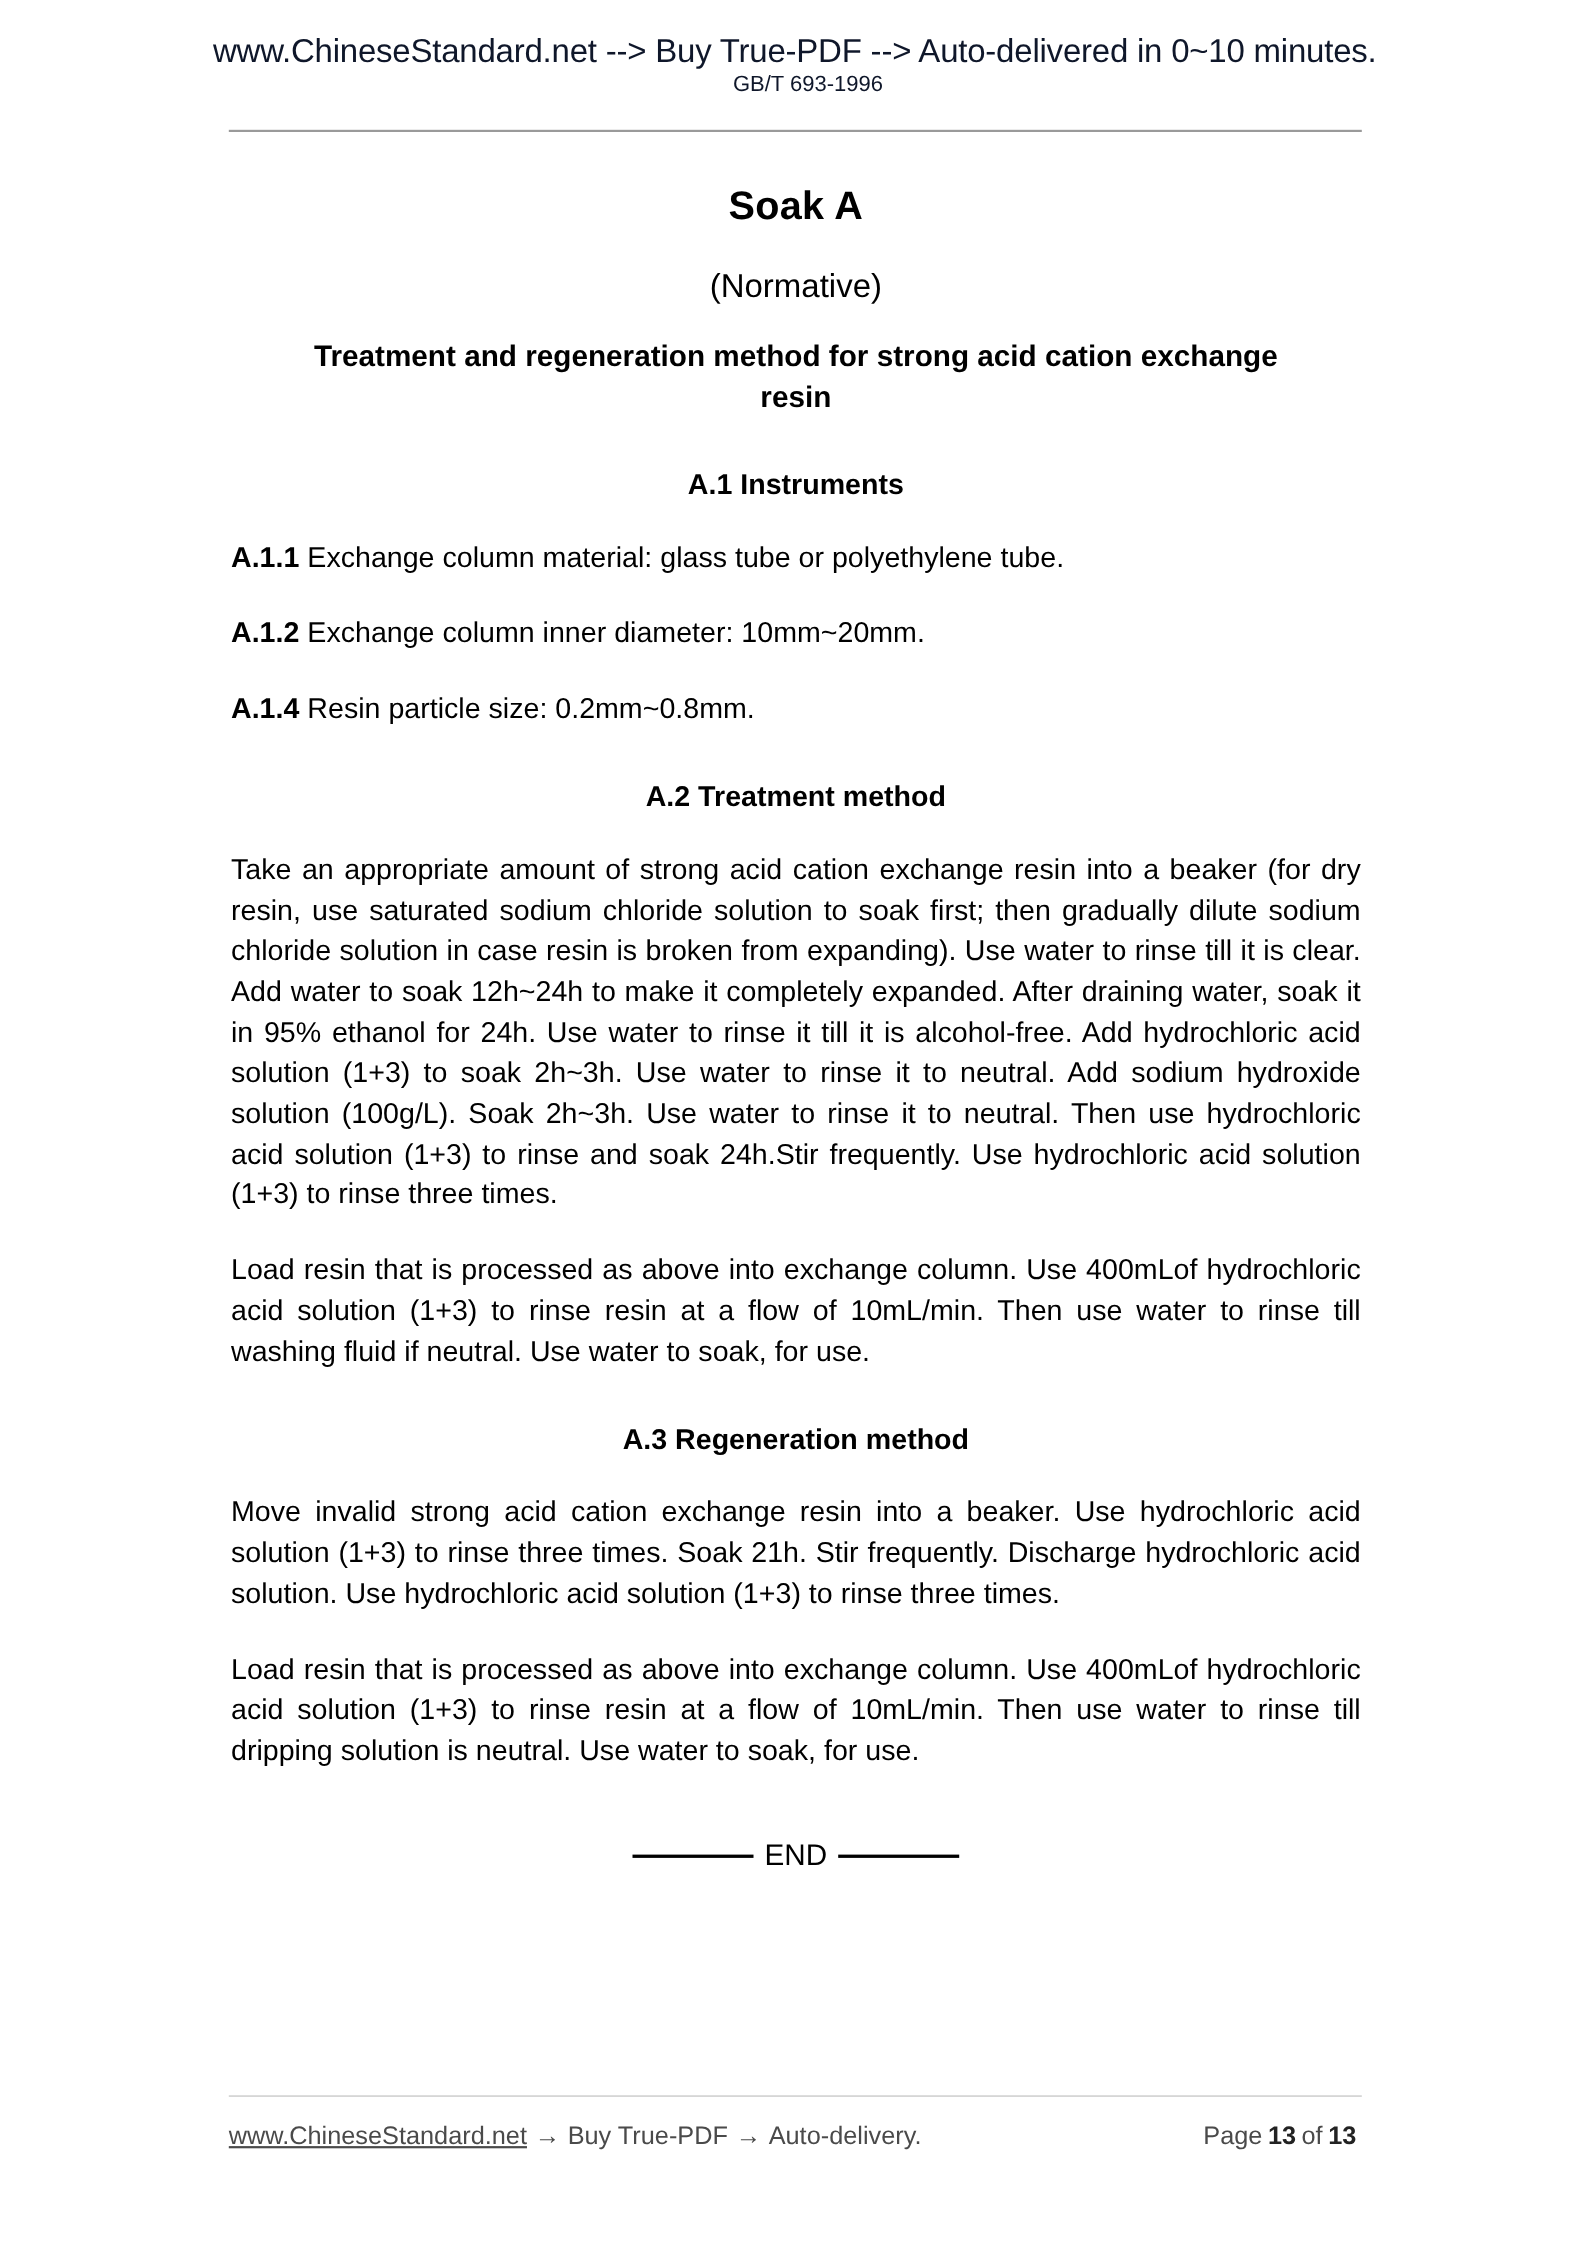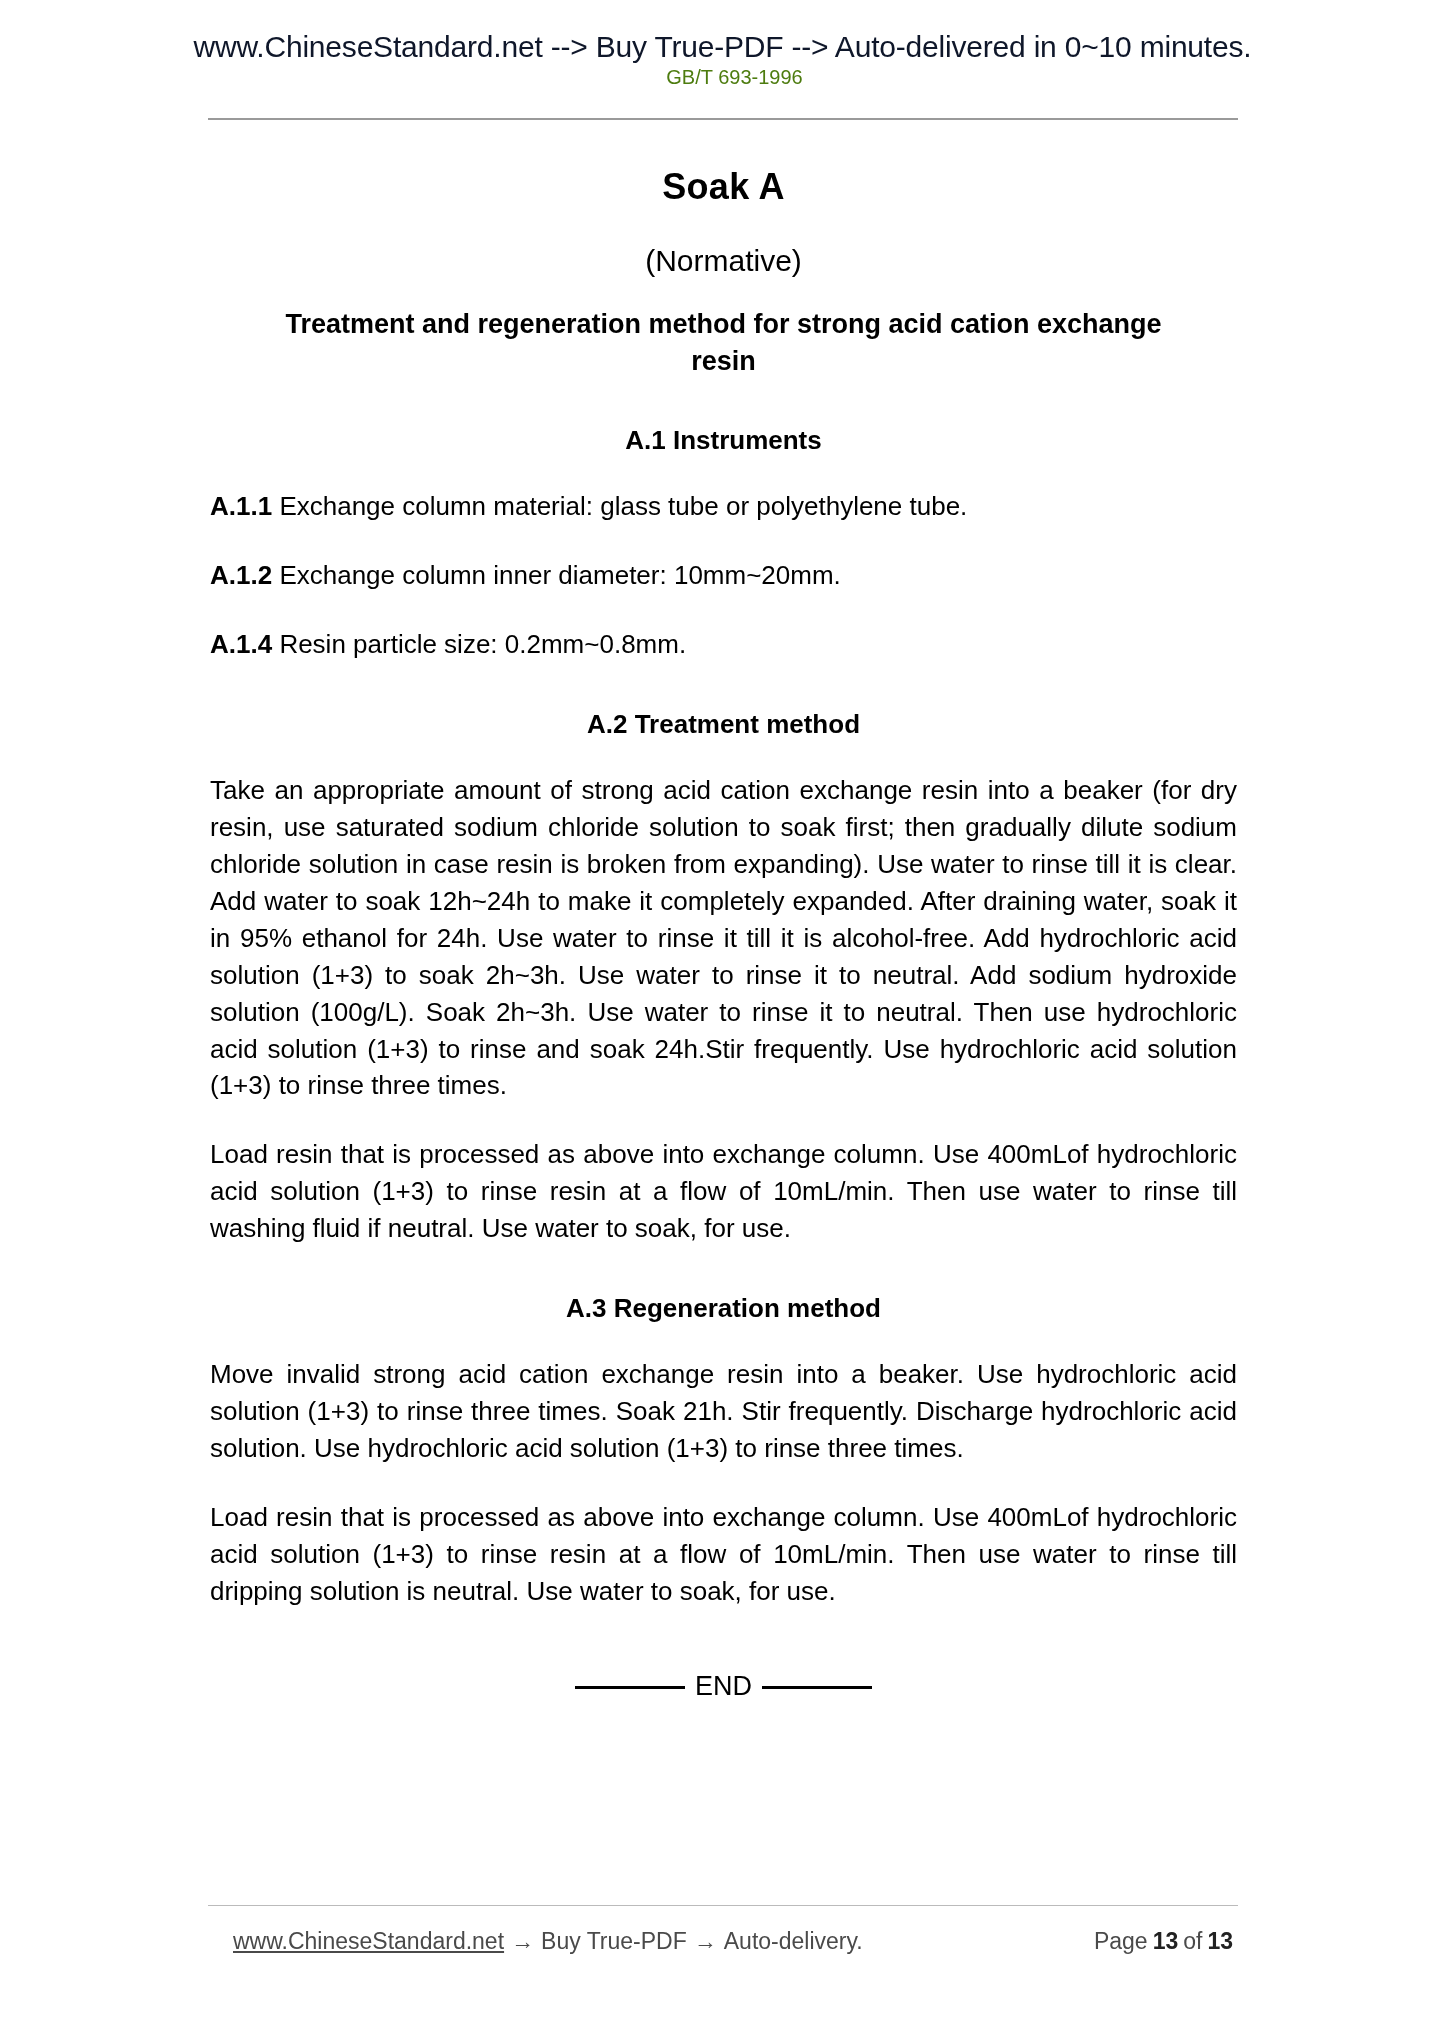--- a/index.html
+++ b/index.html
@@ -29,21 +29,21 @@
     text-align: center;
   }
   .wm-header .wm-line1 {
     font-size: 30px;
     color: #0f172a;
     white-space: nowrap;
     letter-spacing: -0.2px;
   }
   .wm-header .wm-line2 {
     font-size: 20px;
-    color: #4d7c0f;
+    color: #0f172a;
     margin-top: 2px;
     padding-left: 24px;
   }
   .header-rule {
     position: absolute;
     top: 118px;
     left: 208px;
     width: 1030px;
     height: 2px;
     background: #9a9a9a;
@@ -129,21 +129,20 @@
     top: 1928px;
     left: 208px;
     width: 1030px;
     font-size: 23px;
     color: #4a4a4a;
     display: flex;
     align-items: baseline;
   }
   .footer .f-left {
     white-space: nowrap;
-    margin-left: 25px;
   }
   .footer .f-left .url {
     text-decoration: underline;
   }
   .footer .f-arrow {
     margin: 0 7px;
   }
   .footer .f-right {
     margin-left: auto;
     white-space: nowrap;

